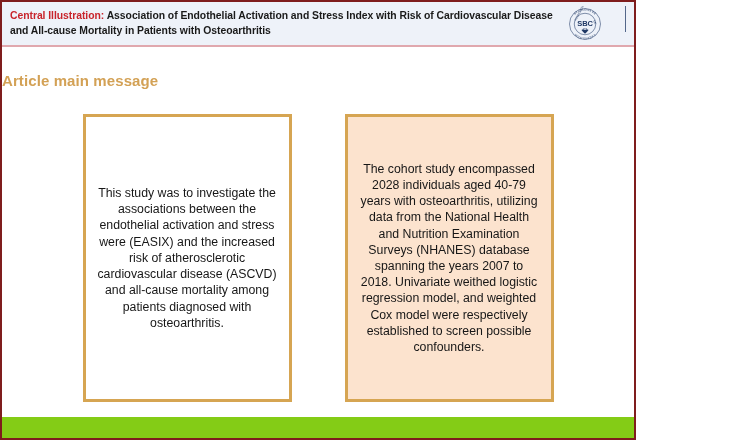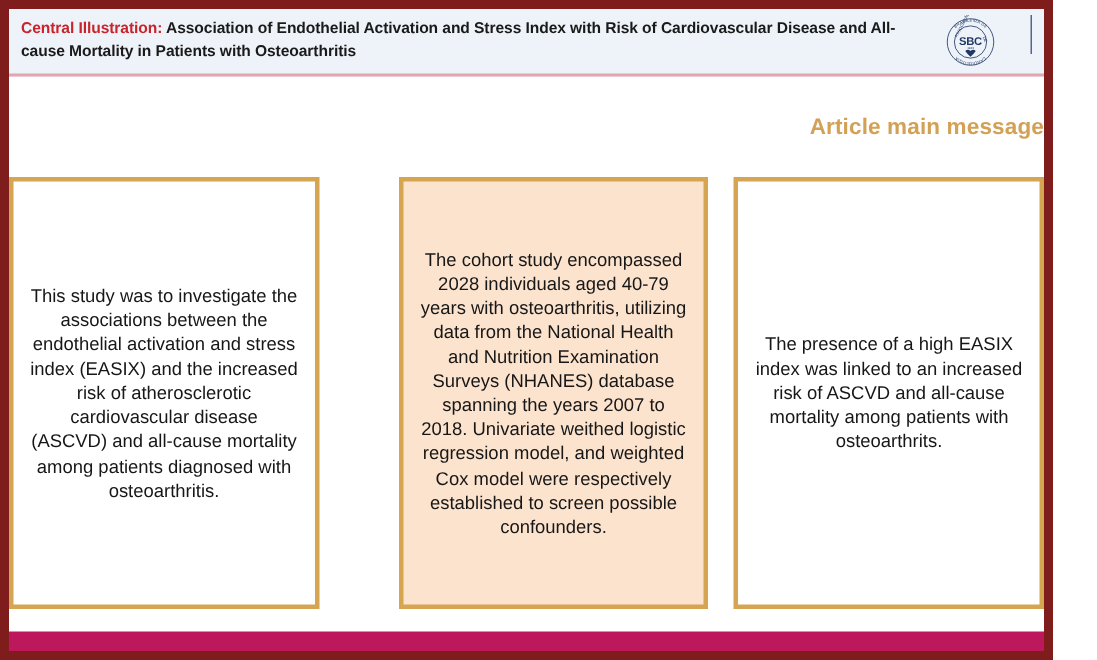--- a/index.html
+++ b/index.html
@@ -5,25 +5,25 @@
   html, body {
     margin: 0;
     padding: 0;
     background: #ffffff;
   }
   body {
     font-family: "Liberation Sans", sans-serif;
   }
   .poster {
     position: relative;
-    width: 702px;
+    width: 636px;
     height: 440px;
     box-sizing: border-box;
-    border: 6px solid #7f1d1d;
-    background: #be185d;
+    border: 2px solid #7f1d1d;
+    background: #84cc16;
     overflow: hidden;
   }
 
   
   .header {
     position: relative;
     height: 45px;
     box-sizing: border-box;
     background: #eef2f9;
     border-bottom: 2px solid #e0a8ae;
@@ -86,21 +86,21 @@
     letter-spacing: 0.05px;
   }
 
   
   .body-area {
     position: relative;
     height: 370px;
     background: #ffffff;
   }
   .section-title {
-    text-align: right;
+    text-align: left;
     font-size: 15px;
     font-weight: bold;
     color: #d2a css-err;
   }
   .section-title {
     color: #d3a155;
     padding-top: 25px;
     letter-spacing: 0.1px;
   }
 
@@ -183,25 +183,22 @@
       </div>
       <div class="logo-divider"></div>
     </div>
   </div>
 
   <div class="body-area">
     <div class="section-title">Article main message</div>
 
     <div class="panels">
       <div class="panel">
-        <div class="panel-text">This study was to investigate the associations between the endothelial activation and stress index (EASIX) and the increased risk of atherosclerotic cardiovascular disease (ASCVD) and all-cause mortality among patients diagnosed with osteoarthritis.</div>
+        <div class="panel-text">This study was to investigate the associations between the endothelial activation and stress were (EASIX) and the increased risk of atherosclerotic cardiovascular disease (ASCVD) and all-cause mortality among patients diagnosed with osteoarthritis.</div>
       </div>
       <div class="panel highlight">
         <div class="panel-text">The cohort study encompassed 2028 individuals aged 40-79 years with osteoarthritis, utilizing data from the National Health and Nutrition Examination Surveys (NHANES) database spanning the years 2007 to 2018. Univariate weithed logistic regression model, and weighted Cox model were respectively established to screen possible confounders.</div>
       </div>
-      <div class="panel">
-        <div class="panel-text">The presence of a high EASIX index was linked to an increased risk of ASCVD and all-cause mortality among patients with osteoarthrits.</div>
-      </div>
     </div>
   </div>
 
 
 </div>
 
 </body></html>

